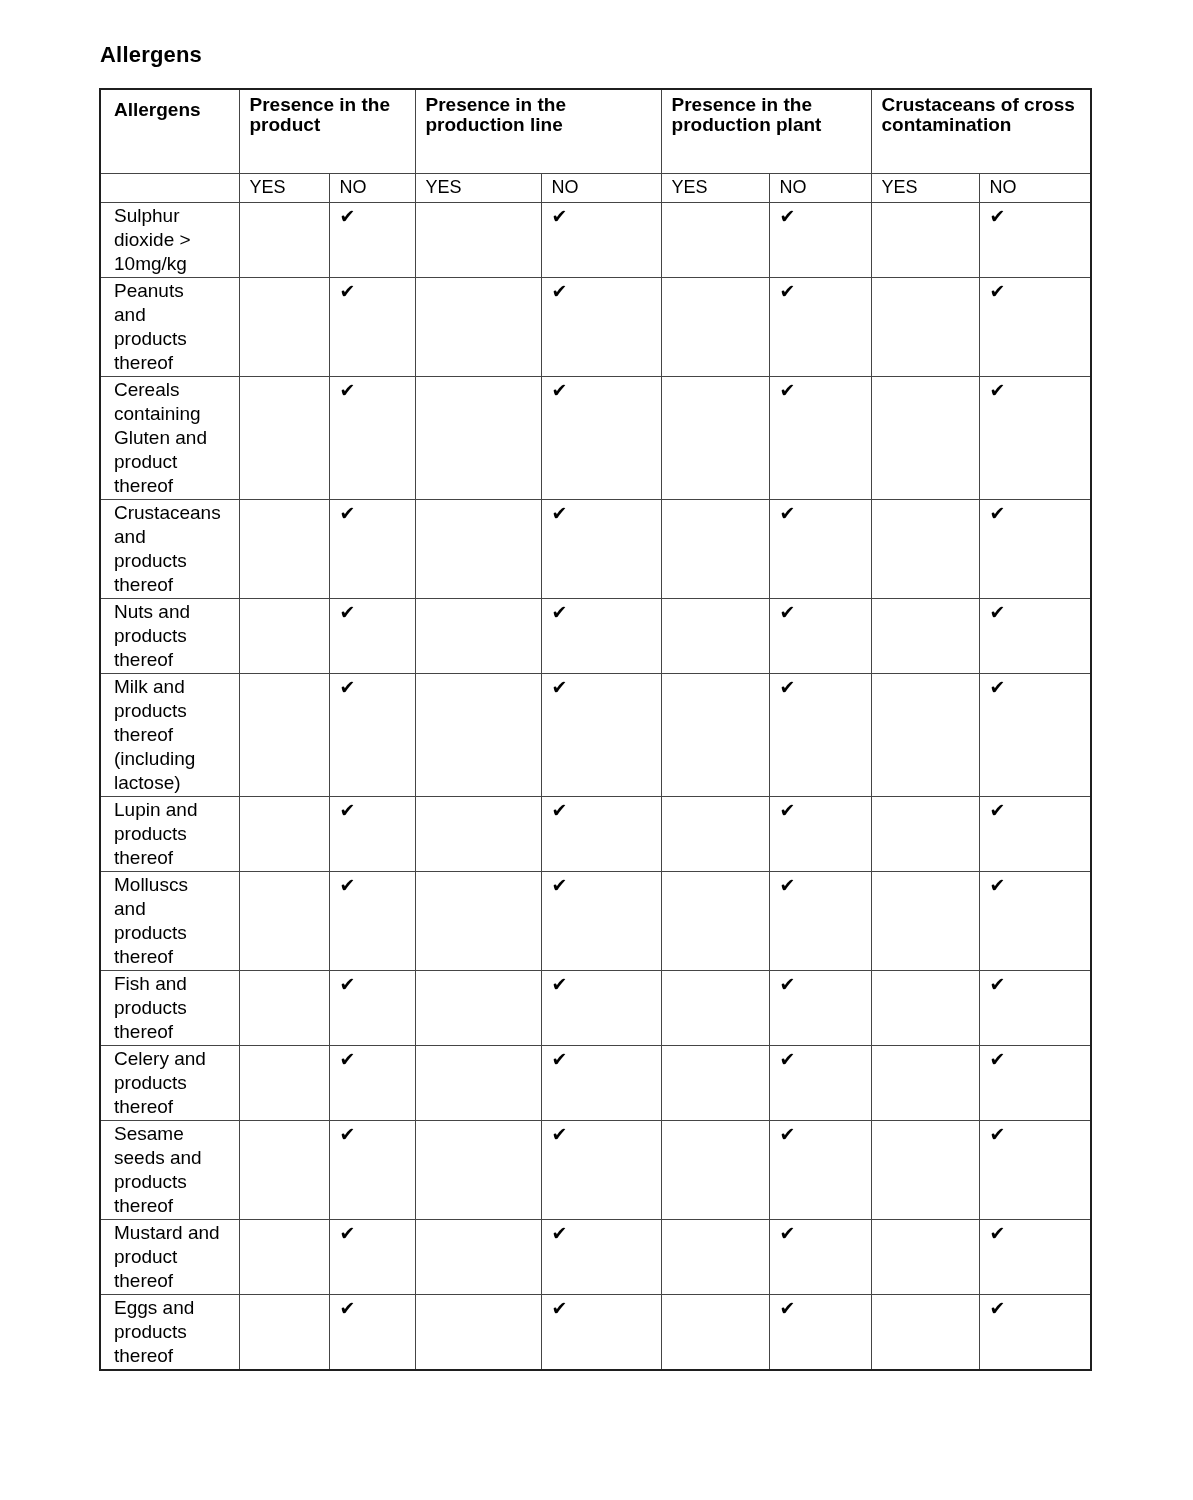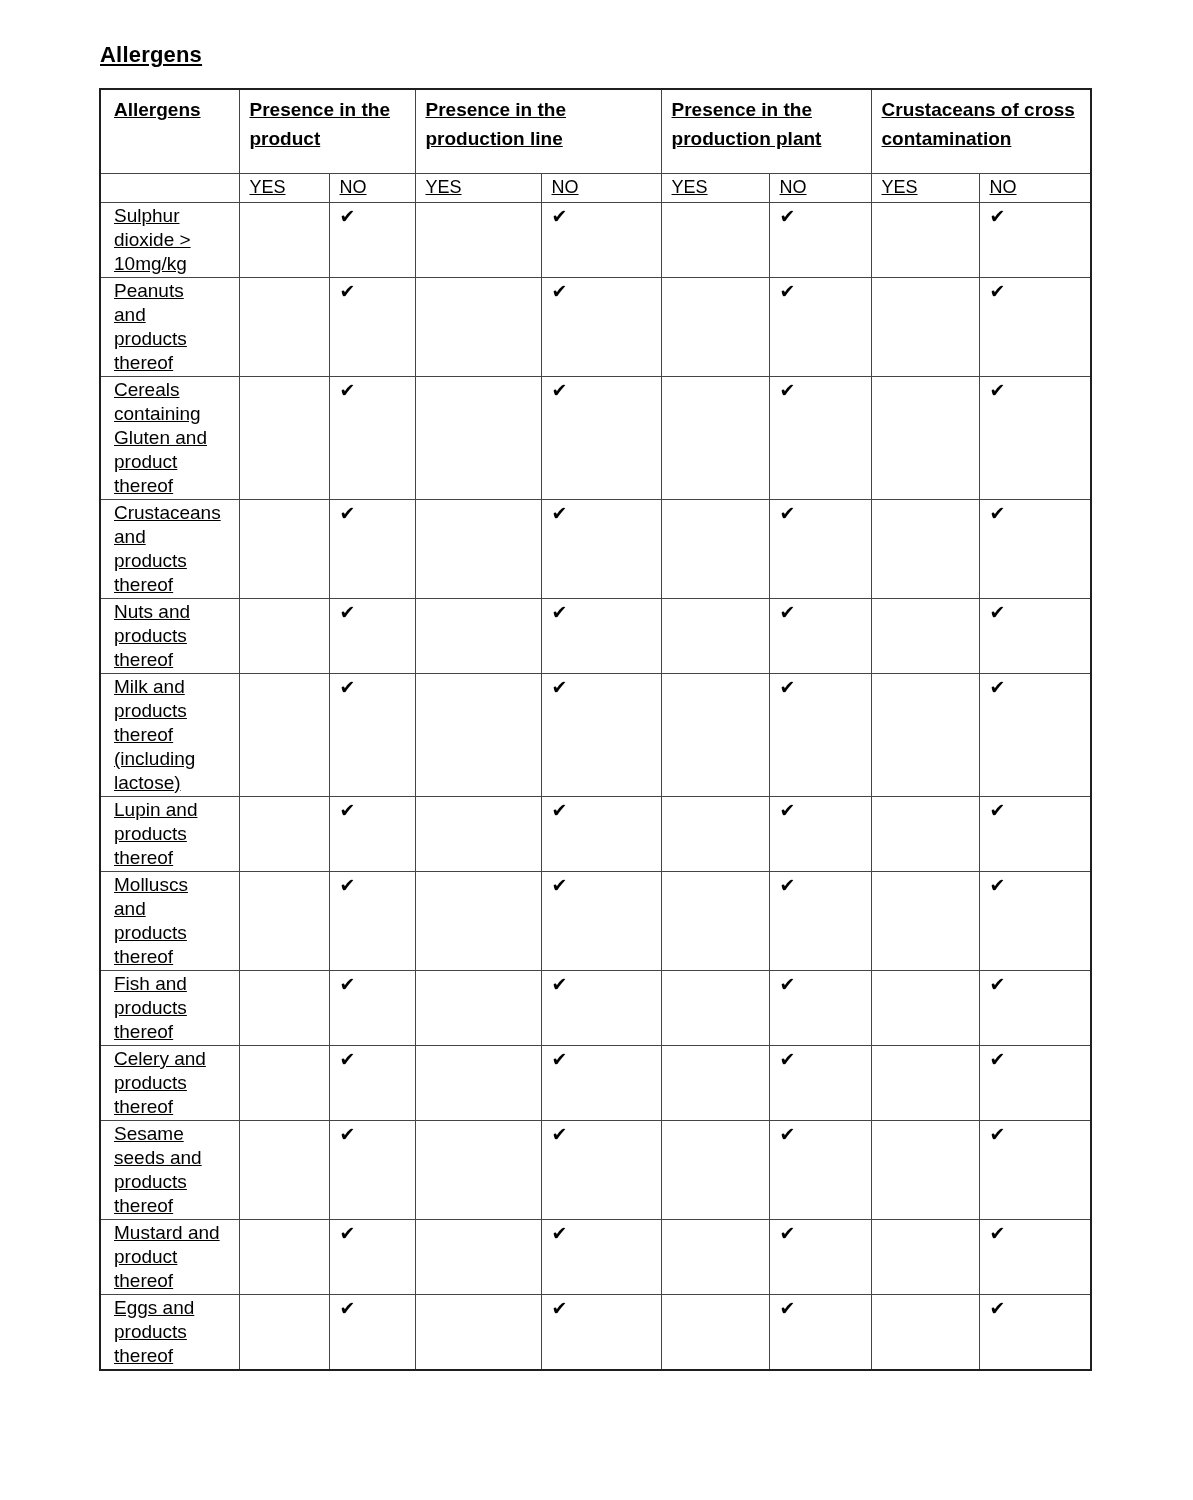--- a/index.html
+++ b/index.html
@@ -9,21 +9,20 @@
     background: #ffffff;
   }
   body {
     width: 1193px;
     height: 1500px;
     font-family: "Liberation Sans", sans-serif;
     color: #000000;
   }
   .page {
     padding: 42px 0 0 99px;
-    text-decoration: underline;
   }
   h1.doc-title {
     font-size: 22px;
     font-weight: 700;
     line-height: 25px;
     margin: 0 0 21px 1px;
     letter-spacing: 0.2px;
   }
   table.allergen-table {
     border-collapse: collapse;
@@ -33,21 +32,21 @@
   }
   th, td {
     border: 1.5px solid #454545;
     vertical-align: top;
     text-align: left;
     margin: 0;
   }
   th.group-h {
     font-weight: 700;
     font-size: 19px;
-    line-height: 29px;
+    line-height: 20px;
     padding: 5px 4px 0 10px;
     white-space: pre-line;
     height: 84px;
   }
   th.allergens-h {
     font-weight: 700;
     font-size: 19px;
     line-height: 29px;
     padding: 5px 4px 0 13px;
     height: 84px;

